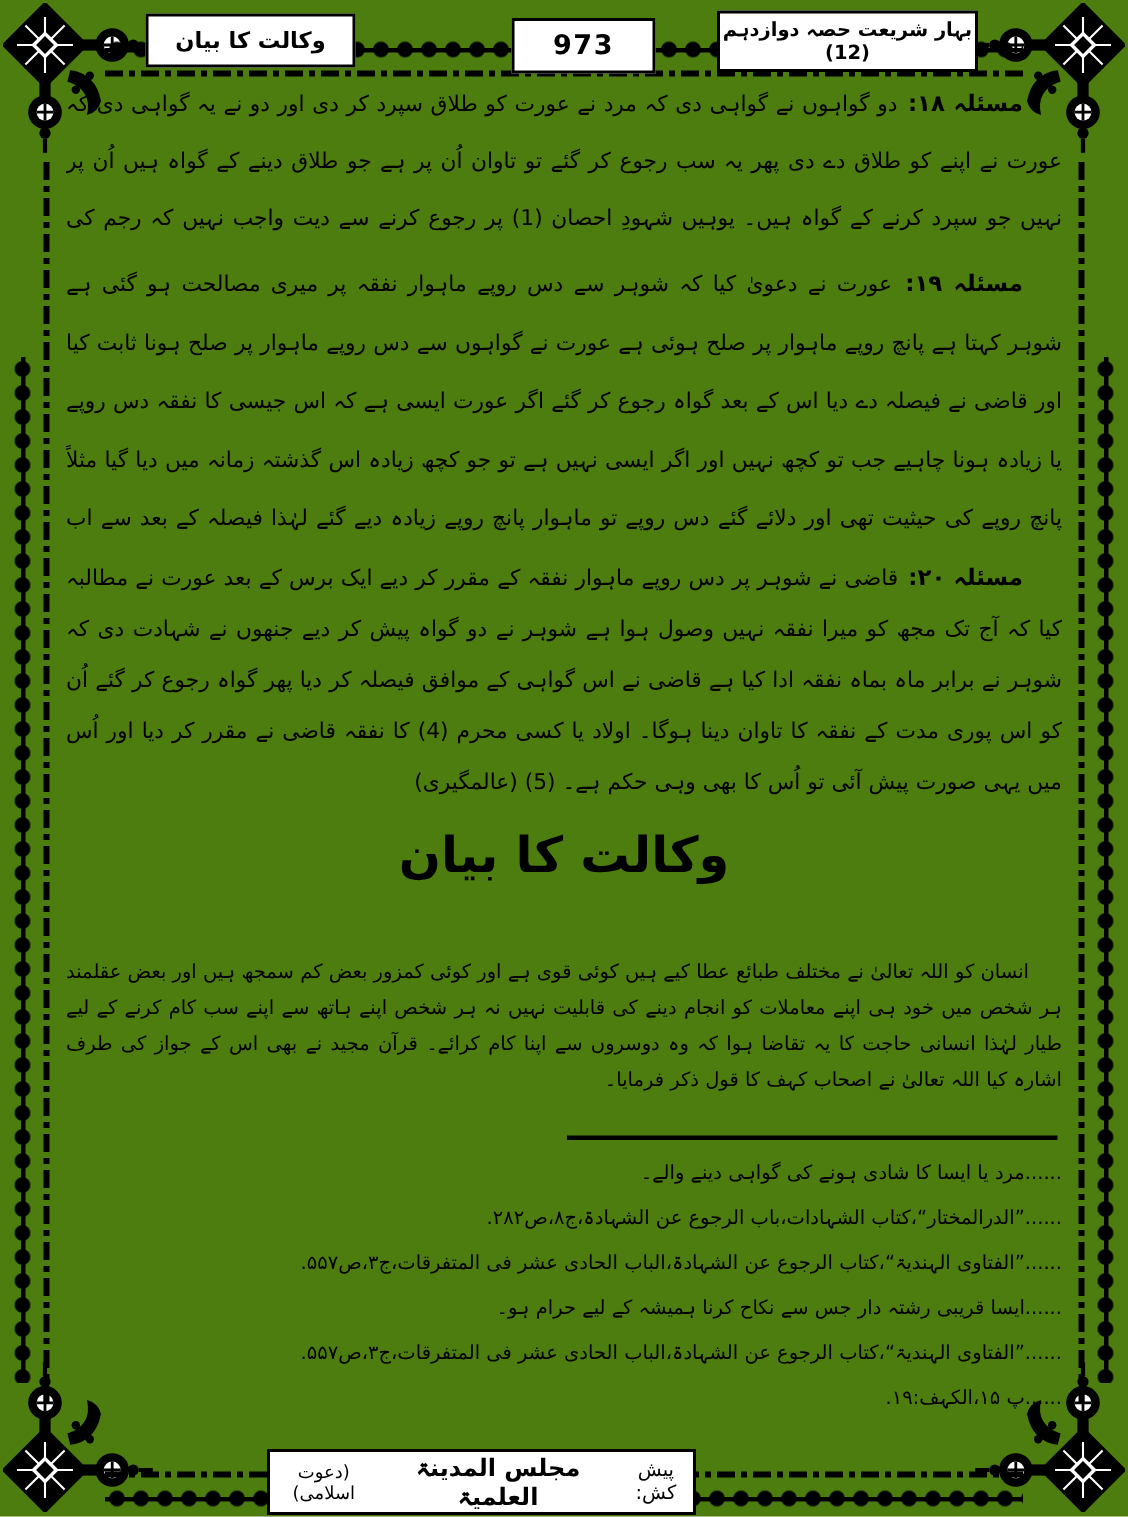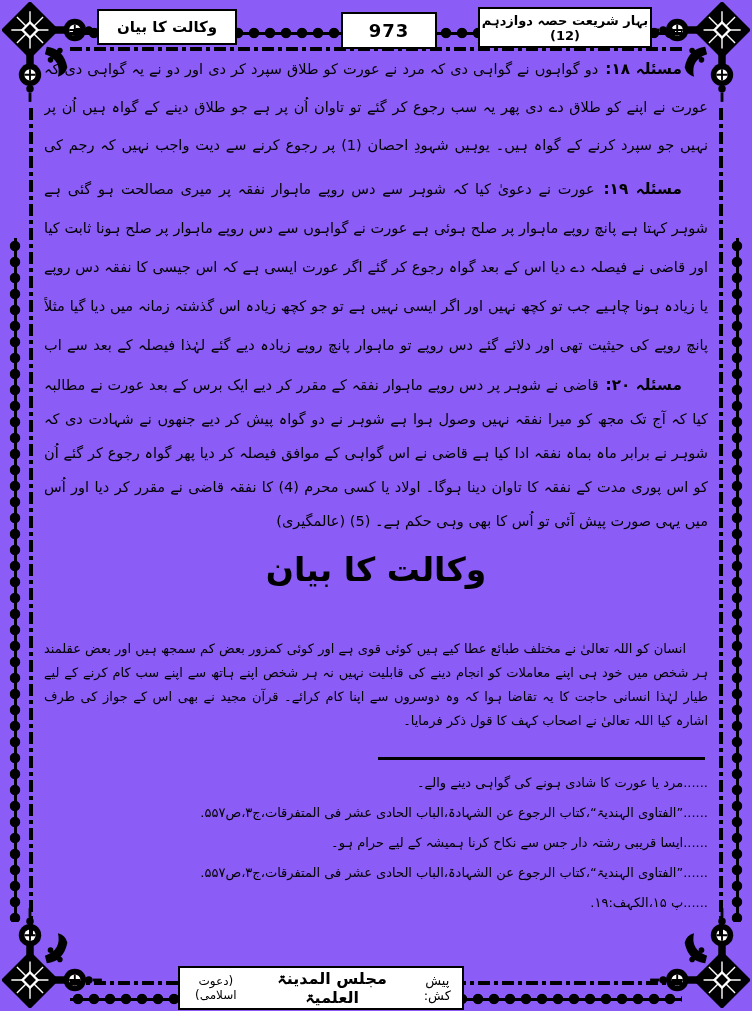--- a/index.html
+++ b/index.html
@@ -1,18 +1,18 @@
 <!DOCTYPE html>
 <html lang="ur" dir="rtl"><head>
 <meta charset="utf-8">
 <style>
   html,body{margin:0;padding:0;background:#e8e8e8;}
   .page{
     position:relative; width:752px; height:1011px; margin:0 auto;
-    background:#8b5cf6; color:#000; overflow:hidden;
+    background:#4d7c0f; color:#000; overflow:hidden;
     font-family:"DejaVu Sans", sans-serif; direction:rtl;
   }
   
   .beads-h{
     position:absolute; height:12px;
     background-image:
       radial-gradient(circle at 8px 6px, #000 4.8px, rgba(0,0,0,0) 5.6px),
       linear-gradient(#000,#000);
     background-size:16px 12px, 100% 3px;
     background-position:0 0, 0 center;
@@ -153,21 +153,22 @@
   </p>
 
   <div class="blk" id="heading">وکالت کا بیان</div>
 
   <p class="blk" id="intro">انسان کو اللہ تعالیٰ نے مختلف طبائع عطا کیے ہیں کوئی قوی ہے اور کوئی کمزور بعض کم سمجھ ہیں اور بعض عقلمند ہر شخص میں خود ہی اپنے معاملات کو انجام دینے کی قابلیت نہیں نہ ہر شخص اپنے ہاتھ سے اپنے سب کام کرنے کے لیے طیار لہٰذا انسانی حاجت کا یہ تقاضا ہوا کہ وہ دوسروں سے اپنا کام کرائے۔ قرآن مجید نے بھی اس کے جواز کی طرف اشارہ کیا اللہ تعالیٰ نے اصحاب کہف کا قول ذکر فرمایا۔</p>
 
 
   <div class="fsep"></div>
 
   <div class="blk footnotes">
-    <div class="fn">......مرد یا عورت کا شادی ہونے کی گواہی دینے والے۔</div>
+    <div class="fn">......مرد یا ایسا کا شادی ہونے کی گواہی دینے والے۔</div>
+    <div class="fn">......”الدرالمختار“،کتاب الشہادات،باب الرجوع عن الشہادۃ،ج۸،ص۲۸۲.</div>
     <div class="fn">......”الفتاوی الہندیۃ“،کتاب الرجوع عن الشہادۃ،الباب الحادی عشر فی المتفرقات،ج۳،ص۵۵۷.</div>
     <div class="fn">......ایسا قریبی رشتہ دار جس سے نکاح کرنا ہمیشہ کے لیے حرام ہو۔</div>
     <div class="fn">......”الفتاوی الہندیۃ“،کتاب الرجوع عن الشہادۃ،الباب الحادی عشر فی المتفرقات،ج۳،ص۵۵۷.</div>
     <div class="fn">......پ ۱۵،الکہف:۱۹.</div>
   </div>
 
   <div class="hbox box-footer">
     <span class="pref">پیش کش:</span>
     <span class="org">مجلس المدینۃ العلمیۃ</span>
     <span class="suf">(دعوت اسلامی)</span>

